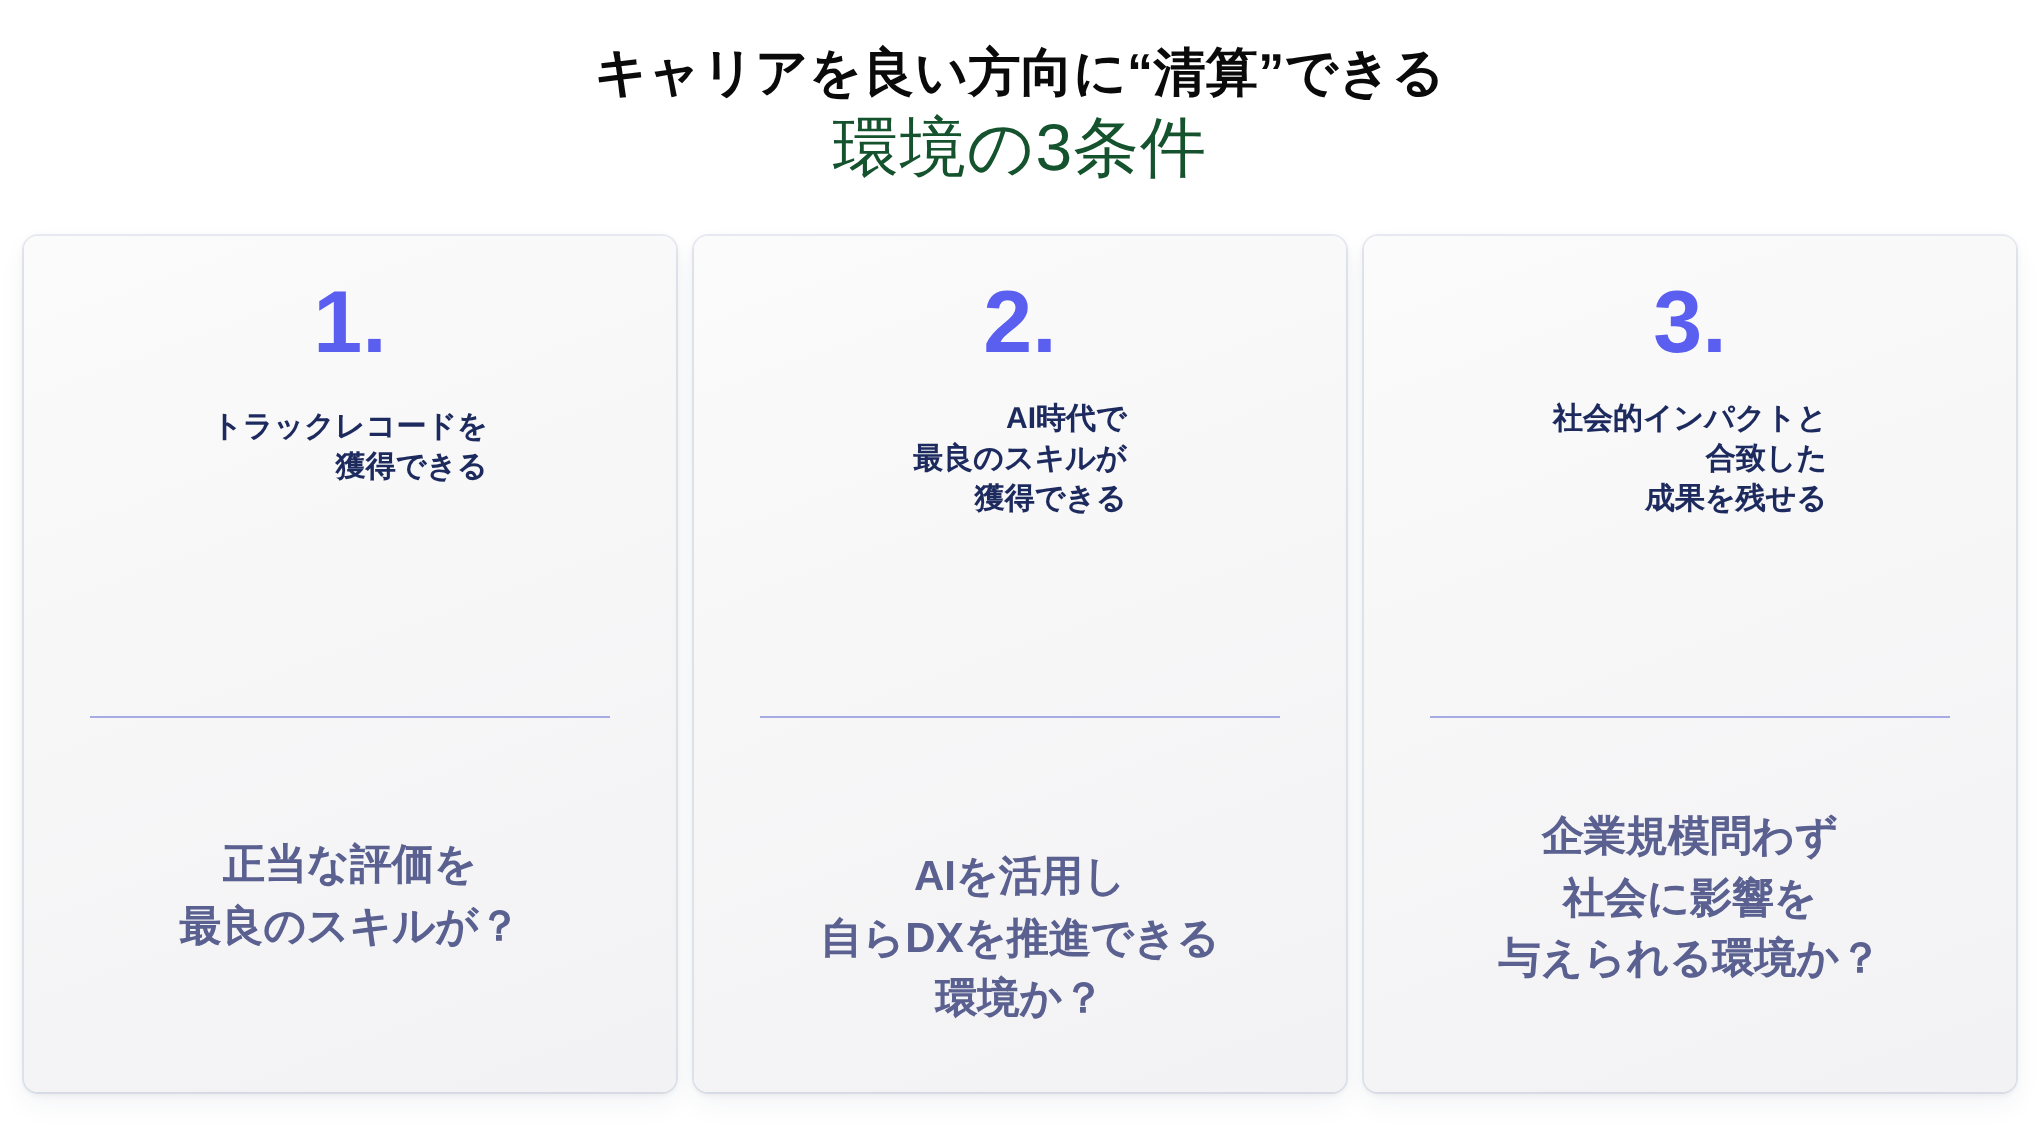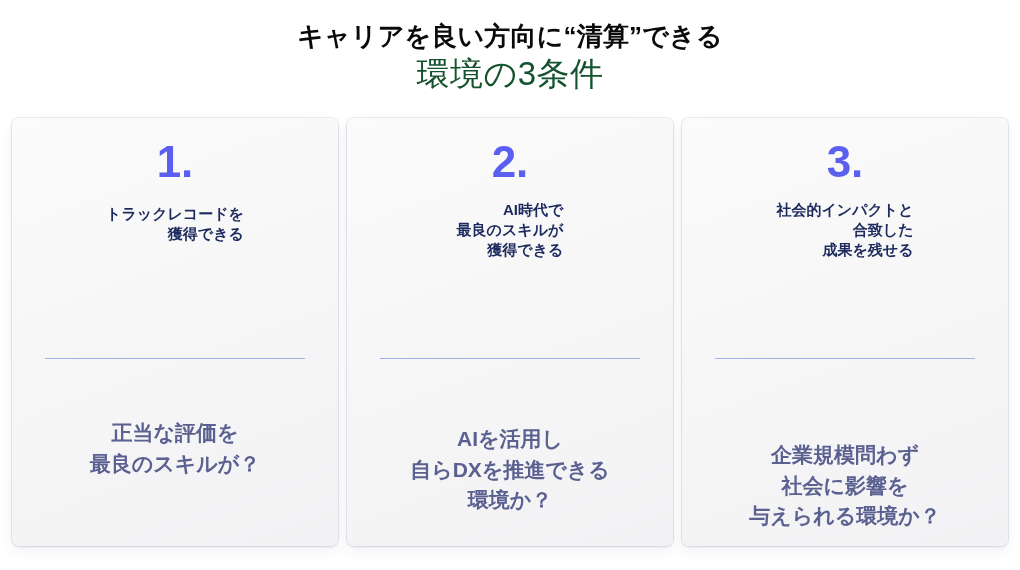--- a/index.html
+++ b/index.html
@@ -110,21 +110,21 @@
     line-height:1.46;
     text-align:center;
     padding:0 10px;
     white-space:pre-line;
   }
 
   
   .card-1 .card-heading { margin-top:20px; }
   .card-1 .card-question { top:300px; }
   .card-2 .card-question { top:286px;margin-top:20px; }
-  .card-3 .card-question { top:286px;margin-top:36px; }
+  .card-3 .card-question { top:286px; }
 </style>
 </head>
 <body>
 
 <div id="slide">
 
   <div class="title-block">
     <div class="title-line1">キャリアを良い方向に“清算”できる</div>
     <div class="title-line2">環境の3条件</div>
   </div>

